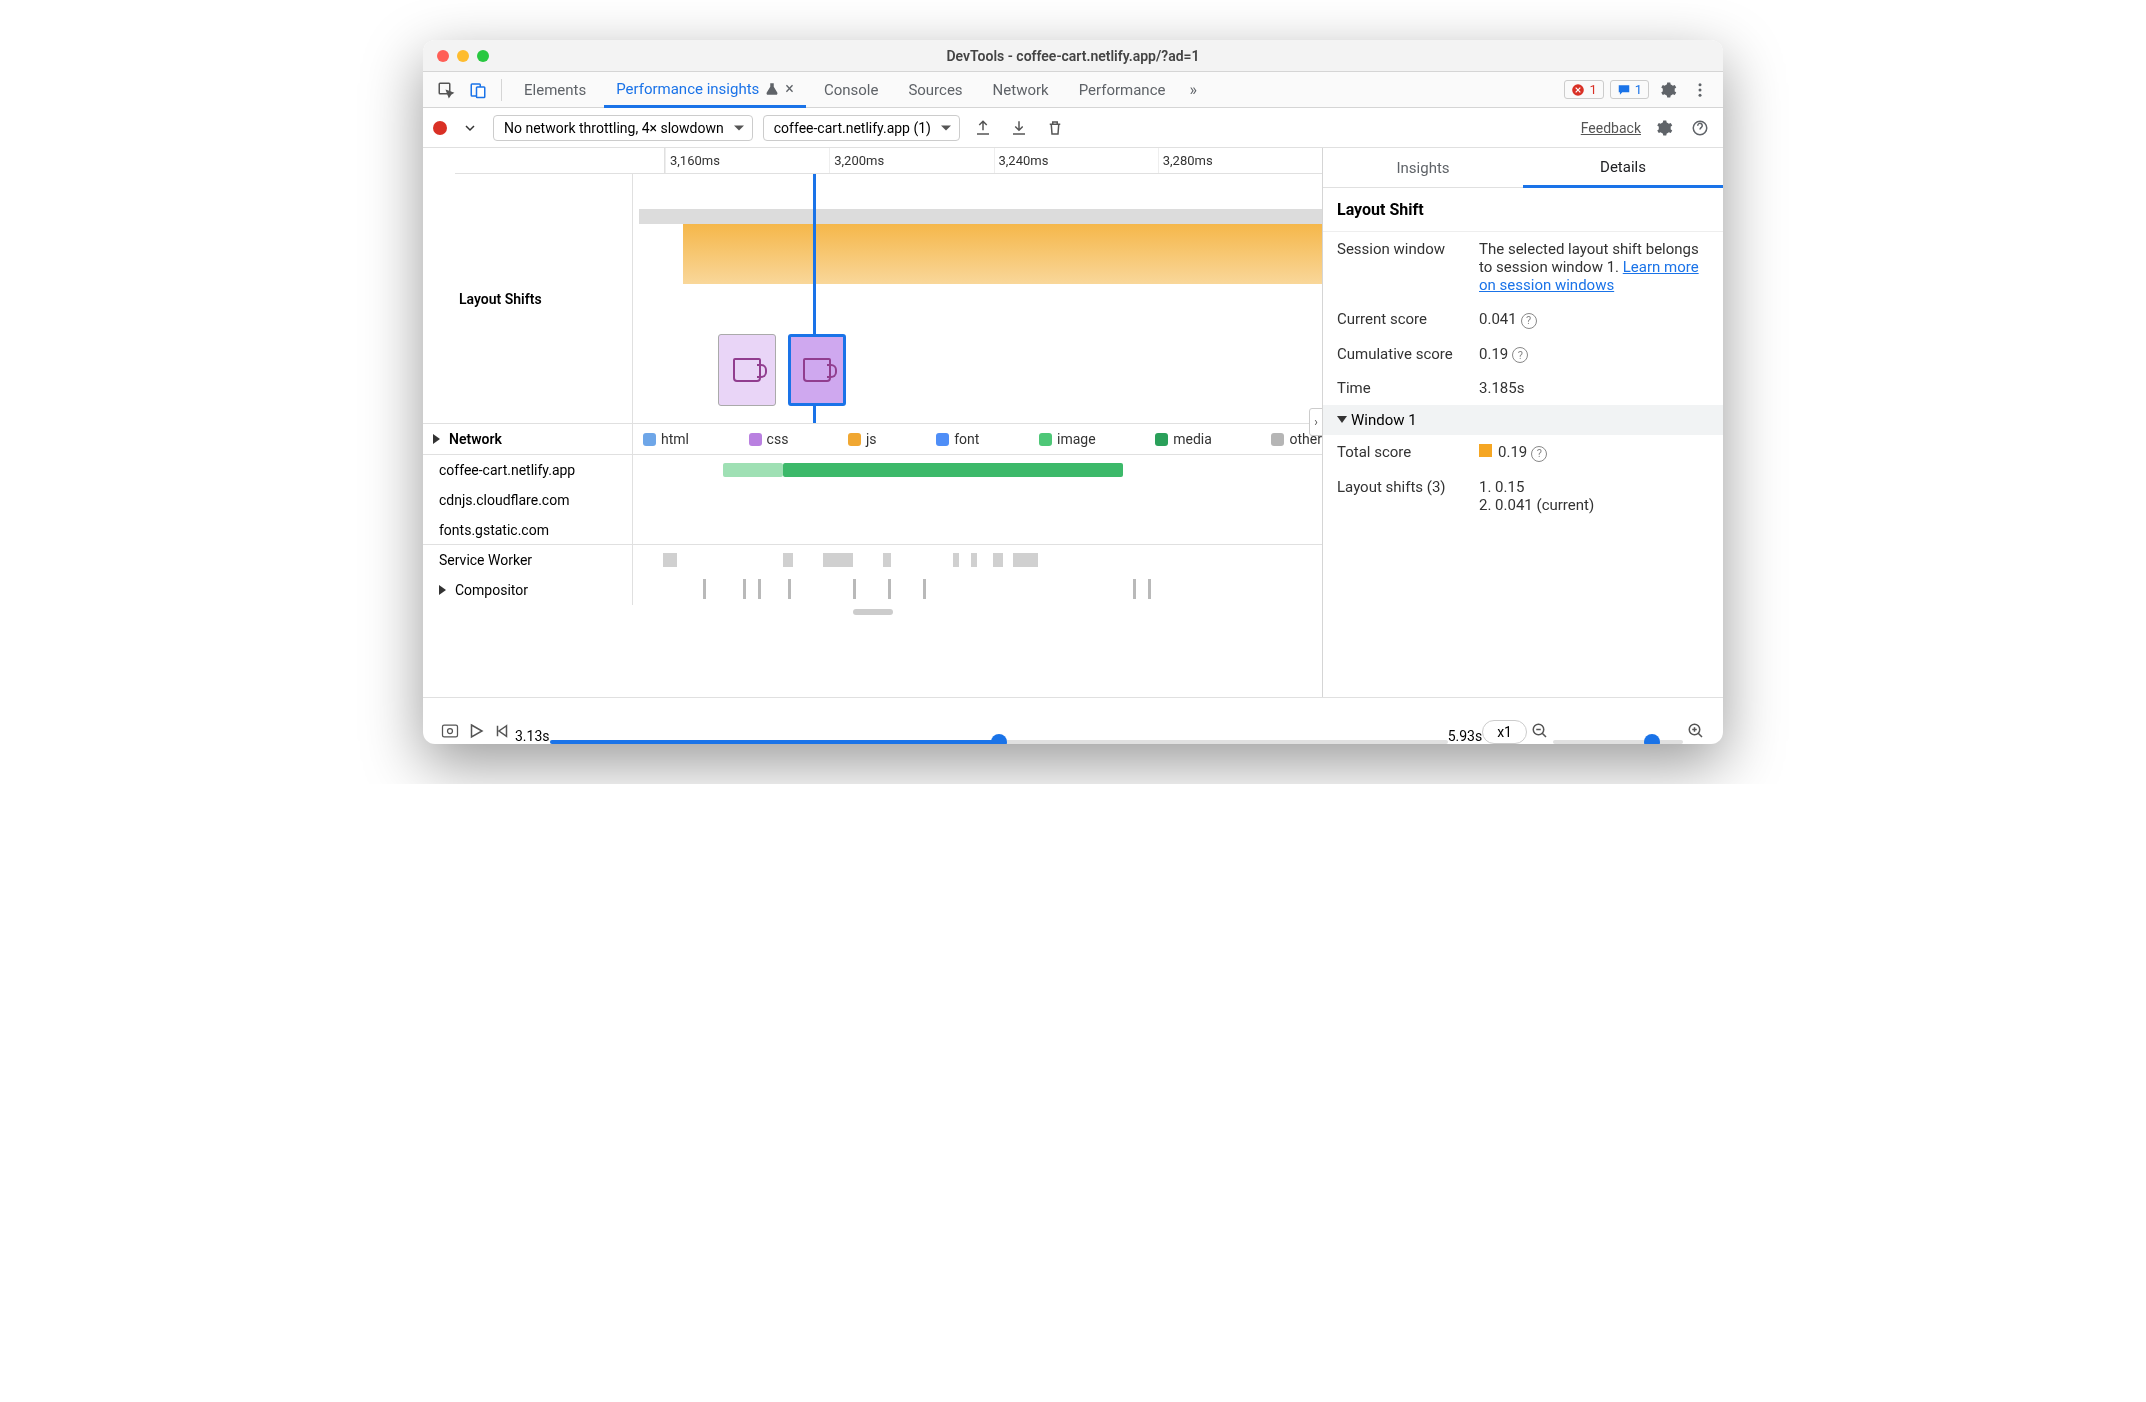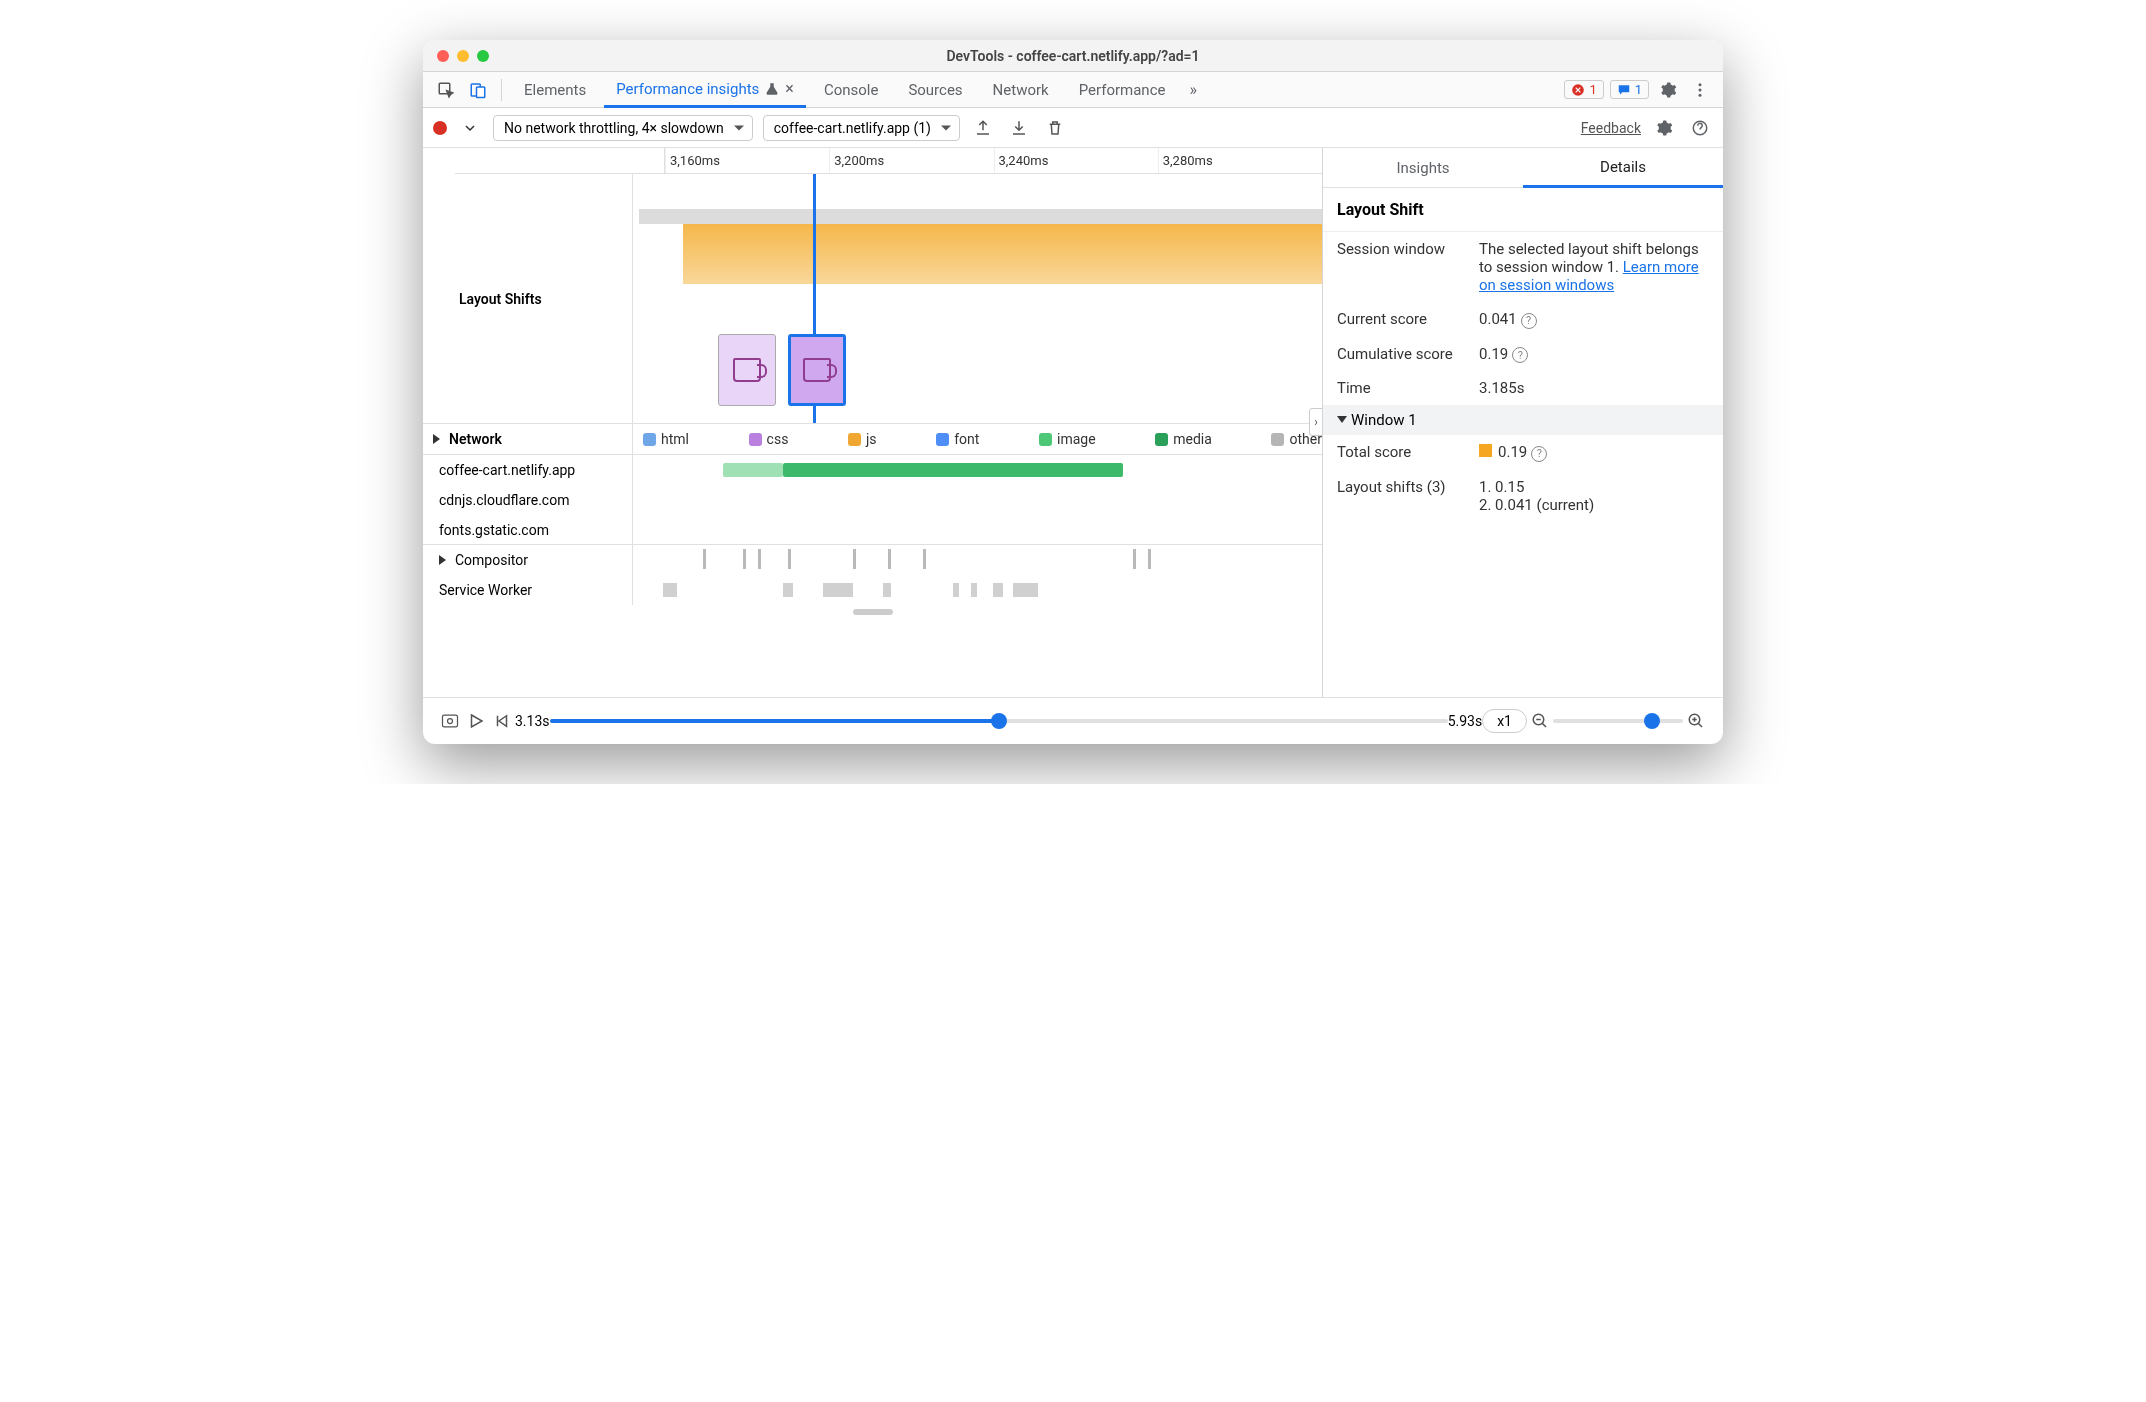--- a/index.html
+++ b/index.html
@@ -84,21 +84,21 @@
   .kv .k { width: 120px; flex: none; color: #333; }
   .kv .v { flex: 1; color: #333; }
   .linkblue { color: #1a73e8; text-decoration: underline; cursor: pointer; }
   .help { display: inline-flex; width: 16px; height: 16px; border: 1.5px solid #888; border-radius: 50%; font-size: 11px; align-items: center; justify-content: center; color: #888; margin-left: 4px; }
   .whead { background: #f1f3f4; padding: 6px 14px; font-weight: 400; display: flex; align-items: center; }
   .orange-sq { width: 13px; height: 13px; background: #f5a623; display: inline-block; margin-right: 6px; }
   .expand-handle { position: absolute; right: -1px; top: 260px; width: 14px; height: 28px; border: 1px solid #ccc; background: #fff; border-radius: 3px 0 0 3px; display: flex; align-items: center; justify-content: center; z-index: 5; font-size: 12px; color: #555; }
   .left { position: relative; }
 
   
-  .footer { height: 46px; display: flex; align-items: center; padding: 0 14px; font-size: 14px; }
+  .footer { height: 46px; display: flex; align-items: flex-end; padding: 0 14px; font-size: 14px; }
   .slider { flex: 1; position: relative; height: 4px; background: #e0e0e0; border-radius: 2px; }
   .slider .prog { position: absolute; left: 0; height: 100%; background: #1a73e8; border-radius: 2px; }
   .slider .thumb { position: absolute; top: -6px; width: 16px; height: 16px; background: #1a73e8; border-radius: 50%; }
   .pill { border: 1px solid #ccc; border-radius: 14px; padding: 3px 14px; }
   .zoom-slider { width: 130px; position: relative; height: 4px; background: #e0e0e0; border-radius: 2px; }
   .zoom-slider .thumb { position: absolute; top: -6px; width: 16px; height: 16px; background: #1a73e8; border-radius: 50%; }
 
   svg { display: block; }
 </style>
 </head>
@@ -300,53 +300,53 @@
       </div>
       <div class="netrow">
         <div class="rowlabel sub">cdnjs.cloudflare.com</div>
         <div class="netbar-area"></div>
       </div>
       <div class="netrow" style="border-bottom:1px solid #e0e0e0;">
         <div class="rowlabel sub">fonts.gstatic.com</div>
         <div class="netbar-area"></div>
       </div>
 
+
+      <div class="netrow">
+        <div class="rowlabel sub">Service Worker</div>
+        <div class="compositor-area">
+          <div class="comp-tick" style="left:30px;height:14px;top:8px;background:#d0d0d0;width:14px;"></div>
+          <div class="comp-tick" style="left:150px;height:14px;top:8px;background:#d0d0d0;width:10px;"></div>
+          <div class="comp-tick" style="left:190px;height:14px;top:8px;background:#d0d0d0;width:30px;"></div>
+          <div class="comp-tick" style="left:250px;height:14px;top:8px;background:#d0d0d0;width:8px;"></div>
+          <div class="comp-tick" style="left:320px;height:14px;top:8px;background:#d0d0d0;width:6px;"></div>
+          <div class="comp-tick" style="left:338px;height:14px;top:8px;background:#d0d0d0;width:6px;"></div>
+          <div class="comp-tick" style="left:360px;height:14px;top:8px;background:#d0d0d0;width:10px;"></div>
+          <div class="comp-tick" style="left:380px;height:14px;top:8px;background:#d0d0d0;width:25px;"></div>
+        </div>
+      </div>
 
       <div class="netrow">
         <div class="rowlabel sub">
             <span class="tri"></span>
             <span>Compositor</span>
           </div>
         <div class="compositor-area">
           <div class="comp-tick" style="left:70px;"></div>
             <div class="comp-tick" style="left:110px;"></div>
           <div class="comp-tick" style="left:125px;"></div>
             <div class="comp-tick" style="left:155px;"></div>
           <div class="comp-tick" style="left:220px;"></div>
             <div class="comp-tick" style="left:255px;"></div>
           <div class="comp-tick" style="left:290px;"></div>
             <div class="comp-tick" style="left:500px;"></div>
           <div class="comp-tick" style="left:515px;"></div>
         </div>
       </div>
 
-      <div class="netrow">
-        <div class="rowlabel sub">Service Worker</div>
-        <div class="compositor-area">
-          <div class="comp-tick" style="left:30px;height:14px;top:8px;background:#d0d0d0;width:14px;"></div>
-          <div class="comp-tick" style="left:150px;height:14px;top:8px;background:#d0d0d0;width:10px;"></div>
-          <div class="comp-tick" style="left:190px;height:14px;top:8px;background:#d0d0d0;width:30px;"></div>
-          <div class="comp-tick" style="left:250px;height:14px;top:8px;background:#d0d0d0;width:8px;"></div>
-          <div class="comp-tick" style="left:320px;height:14px;top:8px;background:#d0d0d0;width:6px;"></div>
-          <div class="comp-tick" style="left:338px;height:14px;top:8px;background:#d0d0d0;width:6px;"></div>
-          <div class="comp-tick" style="left:360px;height:14px;top:8px;background:#d0d0d0;width:10px;"></div>
-          <div class="comp-tick" style="left:380px;height:14px;top:8px;background:#d0d0d0;width:25px;"></div>
-        </div>
-      </div>
-
       <div style="display:flex;justify-content:center;padding:4px;">
         <div style="width:40px;height:6px;background:#ccc;border-radius:3px;"></div>
       </div>
     </div>
 
     <div class="right">
       <div class="rtabs">
         <div class="rtab">Insights</div>
         <div class="rtab active">Details</div>
       </div>

